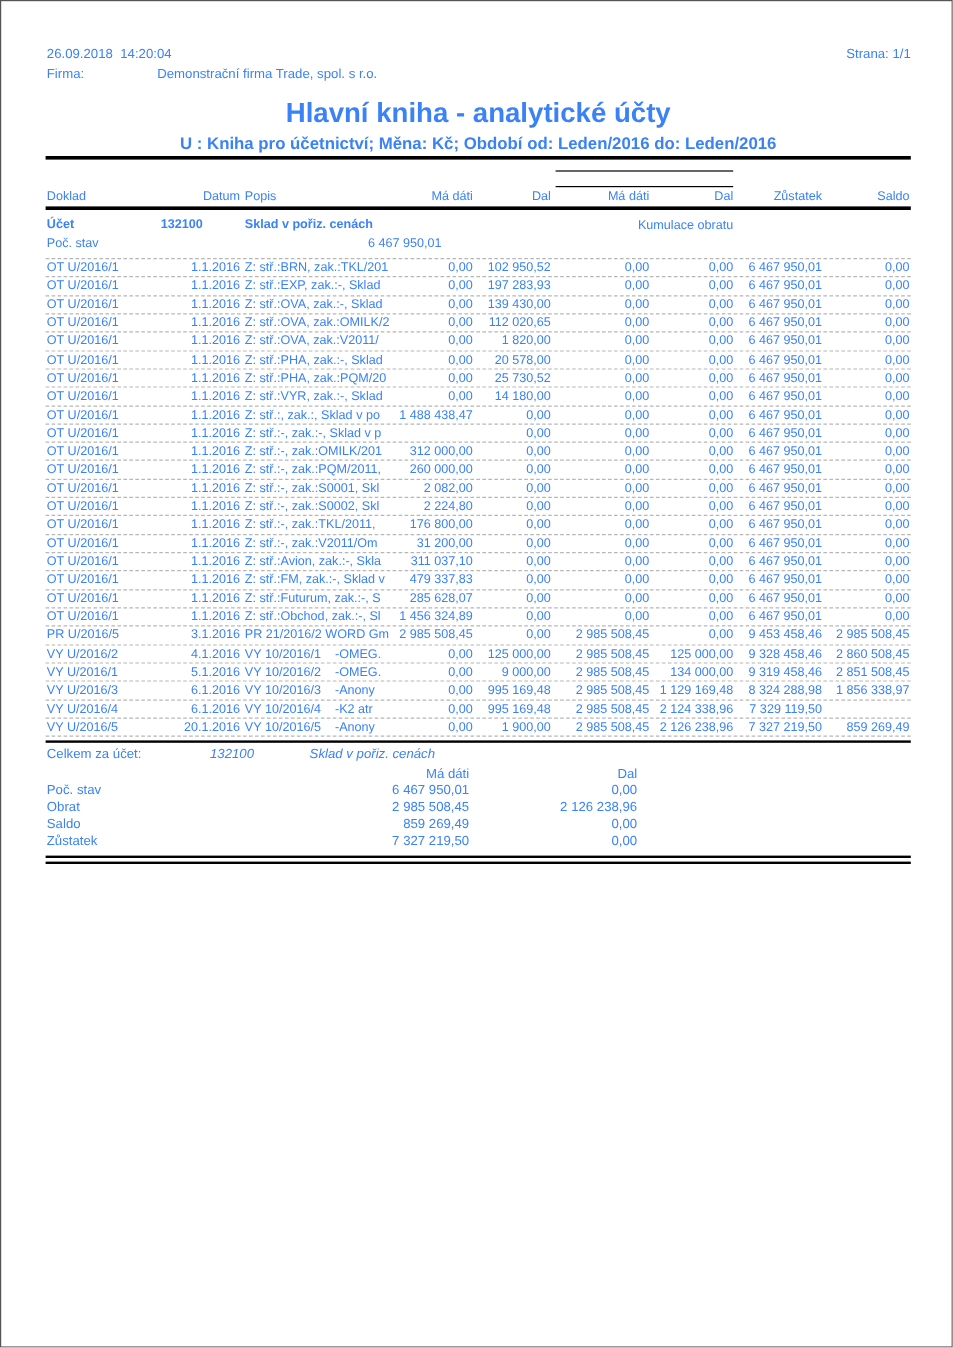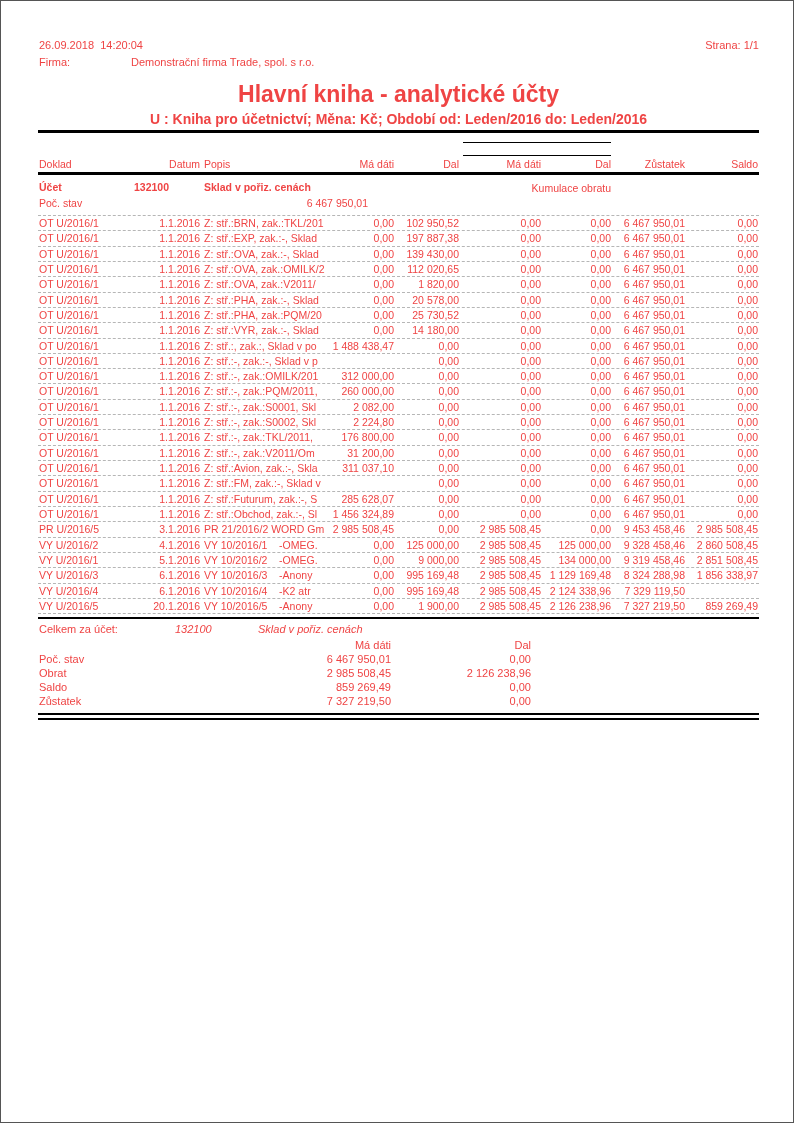--- a/index.html
+++ b/index.html
@@ -1,19 +1,19 @@
 <!DOCTYPE html>
 <html><head>
 <meta charset="utf-8">
 <style>
   html,body { margin:0; padding:0; background:#e8e8e8; }
   .page {
     position:relative; width:794px; height:1123px; background:#ffffff;
     border:1px solid #555; box-sizing:border-box;
-    font-family:"Liberation Sans", sans-serif; color:#ef4444;
+    font-family:"Liberation Sans", sans-serif; color:#3b82f6;
     overflow:hidden;
   }
   .report { position:absolute; left:37px; top:0; width:721px; height:1123px; }
   .abs { position:absolute; white-space:pre; }
   .fs11 { font-size:11px; line-height:13px; }
   .fs10 { font-size:10.5px; line-height:13px; }
   .b { font-weight:bold; }
   .i { font-style:italic; }
   .right { text-align:right; }
 
@@ -120,21 +120,21 @@
         <span class="cell c-kdal">0,00</span>
         <span class="cell c-zu">6 467 950,01</span>
         <span class="cell c-sa">0,00</span>
       </div>
 
       <div class="trow">
         <span class="cell c1">OT U/2016/1</span>
         <span class="cell c2">1.1.2016</span>
         <span class="cell c3">Z: stř.:EXP, zak.:-, Sklad</span>
         <span class="cell c-md">0,00</span>
-        <span class="cell c-dal">197 887,38</span>
+        <span class="cell c-dal">197 283,93</span>
         <span class="cell c-kmd">0,00</span>
         <span class="cell c-kdal">0,00</span>
         <span class="cell c-zu">6 467 950,01</span>
         <span class="cell c-sa">0,00</span>
       </div>
 
       <div class="trow">
         <span class="cell c1">OT U/2016/1</span>
         <span class="cell c2">1.1.2016</span>
         <span class="cell c3">Z: stř.:OVA, zak.:-, Sklad</span>
@@ -310,20 +310,21 @@
         <span class="cell c-kmd">0,00</span>
         <span class="cell c-kdal">0,00</span>
         <span class="cell c-zu">6 467 950,01</span>
         <span class="cell c-sa">0,00</span>
       </div>
 
       <div class="trow">
         <span class="cell c1">OT U/2016/1</span>
         <span class="cell c2">1.1.2016</span>
         <span class="cell c3">Z: stř.:FM, zak.:-, Sklad v</span>
+        <span class="cell c-md">479 337,83</span>
         <span class="cell c-dal">0,00</span>
         <span class="cell c-kmd">0,00</span>
         <span class="cell c-kdal">0,00</span>
         <span class="cell c-zu">6 467 950,01</span>
         <span class="cell c-sa">0,00</span>
       </div>
 
       <div class="trow">
         <span class="cell c1">OT U/2016/1</span>
         <span class="cell c2">1.1.2016</span>

